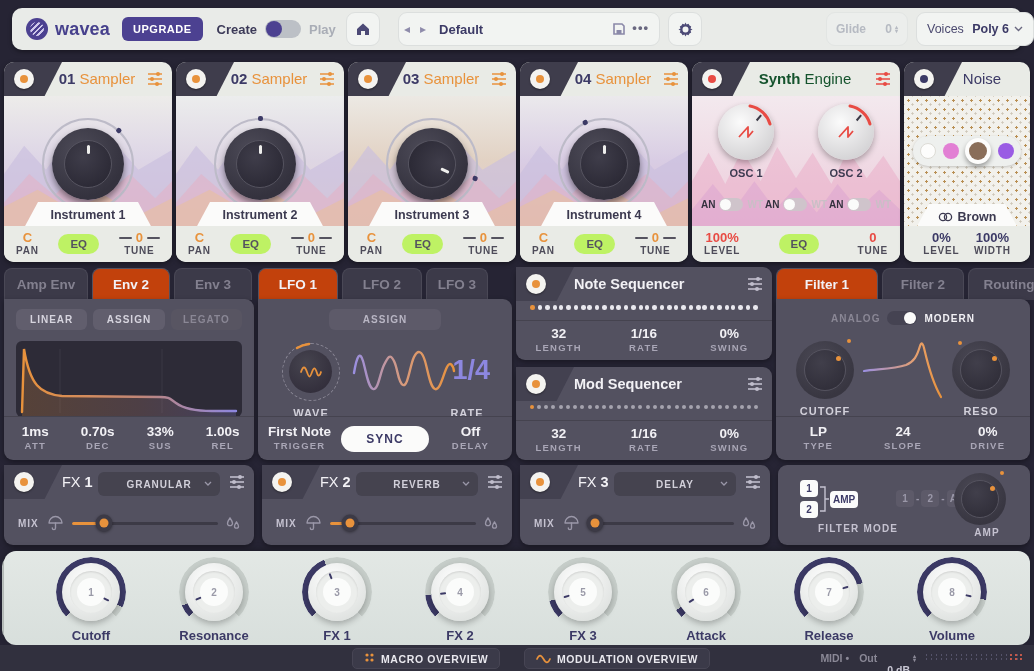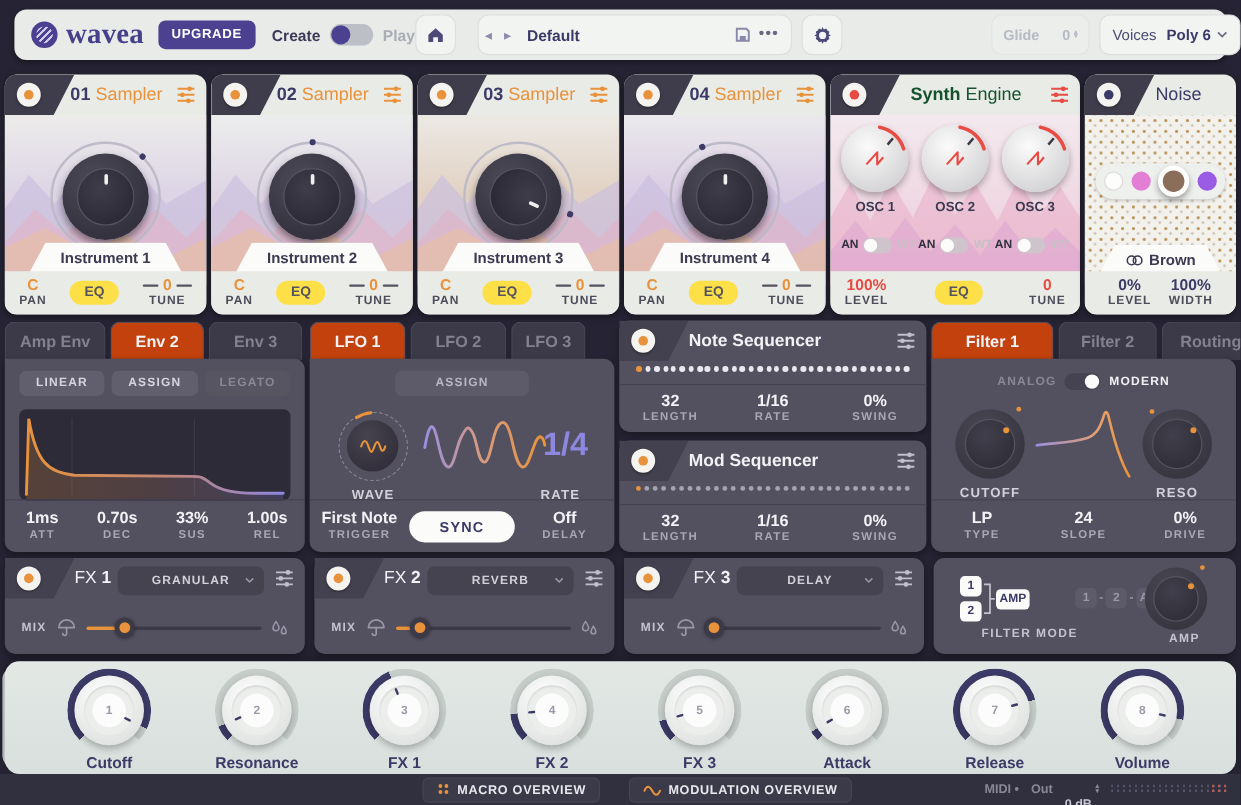--- a/index.html
+++ b/index.html
@@ -7,21 +7,21 @@
   #app { position:relative; width:1034px; height:671px; background:#262434; overflow:hidden;
          font-family:"Liberation Sans", sans-serif; }
 
   
   .topbar { position:absolute; left:12px; top:8px; width:1010px; height:42px; background:#e9ebe8;
             border-radius:10px; display:flex; align-items:center; box-shadow:0 2px 4px rgba(0,0,0,.35); }
   .logo-wrap { display:flex; align-items:center; gap:7px; margin-left:14px; }
   .logo-circle { width:22px; height:22px; border-radius:50%; background:#4c4191; position:relative; }
   .logo-circle::after { content:""; position:absolute; left:4px; top:4px; width:14px; height:14px;
       border-radius:50%; background:repeating-linear-gradient(135deg,#4c4191 0 2px,#cfc9ec 2px 4px); }
-  .brand { font-size:24px; font-weight:600; color:#46408c; letter-spacing:.2px;font-family:Liberation Serif, serif; }
+  .brand { font-size:18px; font-weight:600; color:#46408c; letter-spacing:.2px; }
   .upgrade-btn { margin-left:12px; background:#4c4191; color:#fff; font-size:11px; font-weight:bold;
       letter-spacing:.5px; padding:6px 11px; border-radius:6px; }
   .create-label { margin-left:14px; font-size:13px; font-weight:bold; color:#3c3a58; }
   .toggle { width:36px; height:18px; border-radius:9px; background:#bcc0c6; margin:0 8px; position:relative; }
   .toggle .tknob { position:absolute; left:1px; top:1px; width:16px; height:16px; border-radius:50%; background:#4c4191; }
   .play-label { font-size:13px; font-weight:bold; color:#a9adb6; }
   .sqr-btn { position:absolute; width:34px; height:34px; top:4px; border-radius:9px; background:#f2f4f2;
       border:1px solid #dcdfde; display:flex; align-items:center; justify-content:center; }
   .preset-bar { position:absolute; left:386px; top:4px; width:262px; height:34px; background:#f2f4f2;
       border:1px solid #dcdfde; border-radius:9px; display:flex; align-items:center; }
@@ -69,21 +69,21 @@
       letter-spacing:1px; color:#4e4c5a; }
   .inst-tab { position:absolute; left:50%; transform:translateX(-50%); top:140px; width:128px; height:26px;
       background:#fbfbfa; clip-path:polygon(14px 0,calc(100% - 14px) 0,100% 100%,0 100%);
       display:flex; align-items:center; justify-content:center; font-size:12.5px; font-weight:bold; color:#3c3a50; }
   .card-foot { position:absolute; left:0; right:0; bottom:0; height:36px; background:#e9ebe6;
       display:flex; align-items:center; justify-content:space-between; padding:0 12px; }
   .foot-col { text-align:center; line-height:13px; }
   .fc-val { font-size:13px; font-weight:bold; }
   .fc-lab { font-size:10px; font-weight:bold; letter-spacing:.8px; color:#4e4c5a; }
   .orange { color:#e8923c; } .red { color:#e84b44; } .indigo { color:#3c3a66; }
-  .eq-btn { background:#fde047; border-radius:12px; padding:4px 12px; font-size:11.5px; font-weight:bold; color:#55535f; }
+  .eq-btn { background:#bef264; border-radius:12px; padding:4px 12px; font-size:11.5px; font-weight:bold; color:#55535f; }
   .tune-wrap { display:flex; align-items:center; gap:4px; justify-content:center; }
   .tune-line { width:13px; height:2px; background:#55535f; border-radius:1px; }
 
   
   .art-synth { background:linear-gradient(180deg,#f3e9ee,#ecc9d9); }
   .w1 { background:#e9a9c6; opacity:.5; clip-path:polygon(0 60%,8% 40%,16% 62%,24% 38%,33% 60%,41% 36%,50% 58%,58% 40%,67% 62%,75% 38%,84% 58%,92% 42%,100% 60%,100% 100%,0 100%); }
   .w2 { background:#d9a0d0; opacity:.45; clip-path:polygon(0 80%,10% 62%,20% 80%,30% 60%,40% 80%,50% 64%,60% 82%,70% 62%,80% 80%,90% 66%,100% 80%,100% 100%,0 100%); }
   .osc-row { position:absolute; left:0; right:0; top:8px; display:flex; justify-content:space-around; padding:0 4px; }
   .osc { width:60px; text-align:center; }
   .syn-knob { position:relative; width:56px; height:56px; margin:0 auto; border-radius:50%;
@@ -520,32 +520,20 @@
             <svg class="arc" width="64" height="64" viewBox="0 0 64 64">
                 <path d="M36 6 A26 26 0 0 1 56 24" fill="none" stroke="#e84b44" stroke-width="3" stroke-linecap="round"></path>
               </svg>
             <span class="syn-ptr"></span>
             <svg class="saw" width="20" height="18" viewBox="0 0 20 18">
               <polyline points="3,14 12,4 12,14 17,8" fill="none" stroke="#e84b44" stroke-width="1.8" stroke-linejoin="round"></polyline>
             </svg>
           </div>
           <div class="osc-lab">OSC 2</div>
         </div>
-        <div class="osc">
-          <div class="syn-knob">
-            <svg class="arc" width="64" height="64" viewBox="0 0 64 64">
-                <path d="M36 6 A26 26 0 0 1 56 24" fill="none" stroke="#e84b44" stroke-width="3" stroke-linecap="round"></path>
-              </svg>
-            <span class="syn-ptr"></span>
-            <svg class="saw" width="20" height="18" viewBox="0 0 20 18">
-              <polyline points="3,14 12,4 12,14 17,8" fill="none" stroke="#e84b44" stroke-width="1.8" stroke-linejoin="round"></polyline>
-            </svg>
-          </div>
-          <div class="osc-lab">OSC 3</div>
-        </div>
       </div>
       <div class="anwt-row">
         <span class="anwt">
           <span class="an">AN</span>
             <span class="mini-toggle">
               <i></i>
             </span>
             <span class="wt">WT</span>
         </span>
         <span class="anwt">

